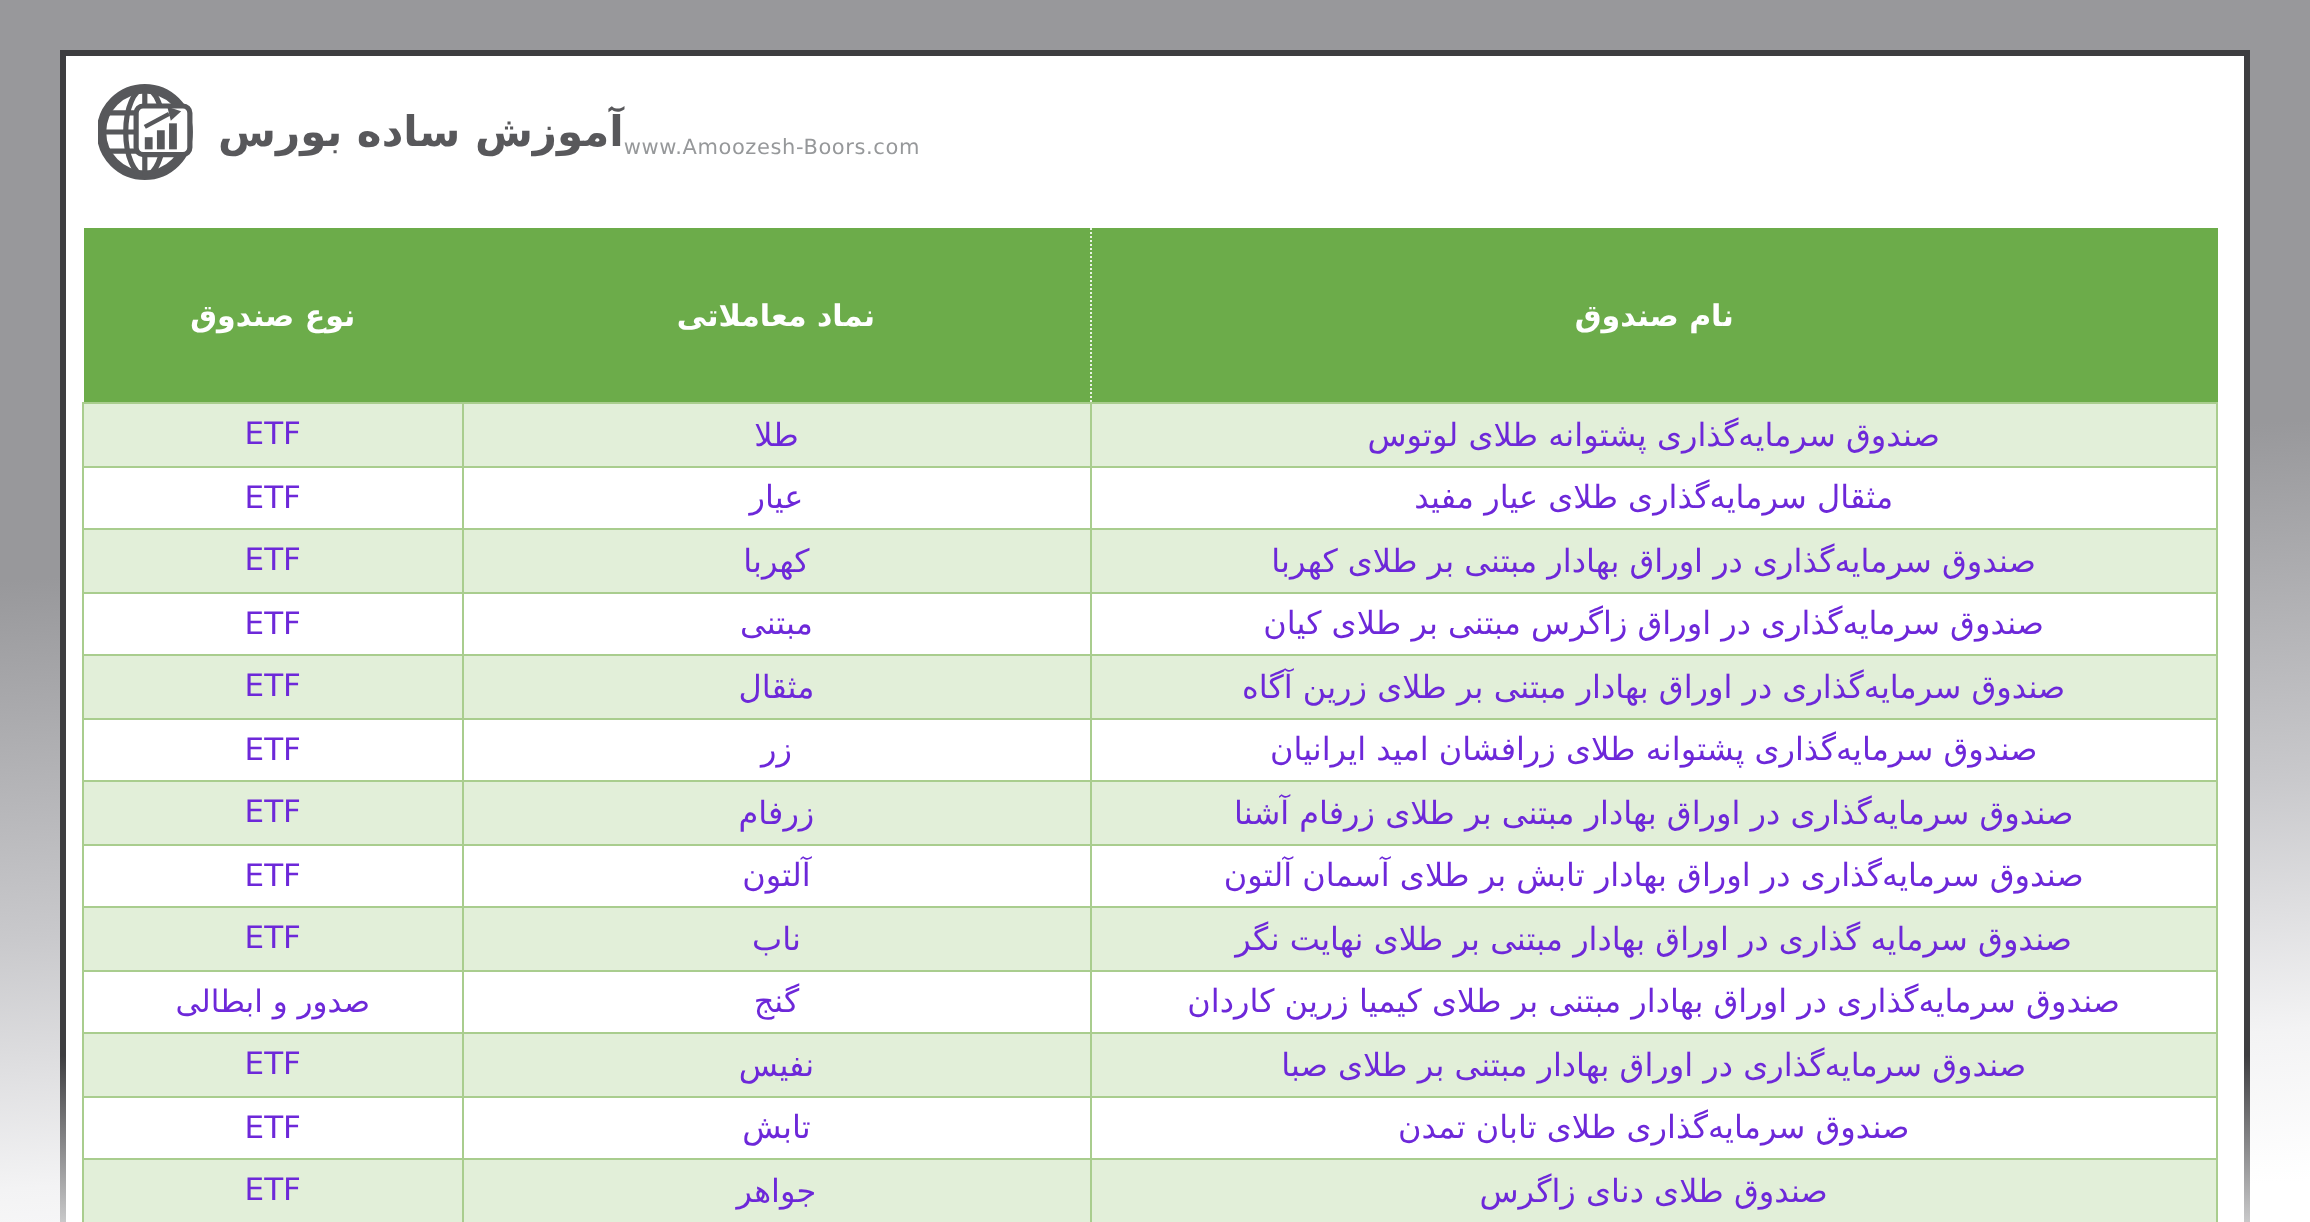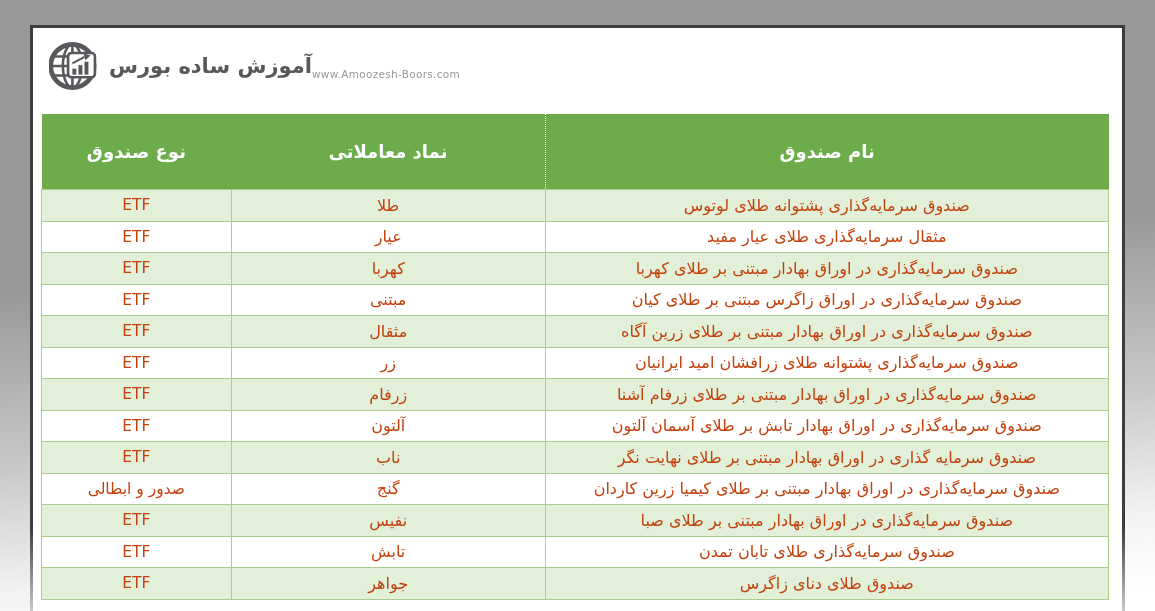--- a/index.html
+++ b/index.html
@@ -17,29 +17,29 @@
   
   .logo{position:absolute;top:12px;left:16px;display:flex;align-items:center;gap:8px;}
   .logo-icon svg{display:block;}
   .logo-text{display:flex;flex-direction:row;align-items:center;}
   .logo-title{font-size:21px;font-weight:bold;color:#58585b;direction:rtl;line-height:1.15;letter-spacing:-.5px;}
   .logo-url{font-size:10.5px;color:#96989a;letter-spacing:.3px;margin-top:16px;}
   
   .table-wrap{position:absolute;top:86px;left:8px;right:13px;}
   table{width:100%;border-collapse:collapse;direction:rtl;table-layout:fixed;}
   th{
-    background:#6cac4a;color:#ffffff;font-weight:bold;font-size:18px;
-    height:75px;border:none;text-align:center;vertical-align:middle;padding:0;
+    background:#6cac4a;color:#ffffff;font-weight:bold;font-size:15px;
+    height:87px;border:none;text-align:center;vertical-align:middle;padding:0;
   }
   th.col-name{width:52.8%;border-left:1px dotted rgba(255,255,255,.85);}
   th.col-symbol{width:29.4%;margin-top:40px;}
   th.col-type{width:17.8%;}
   td{
     height:30.5px;border:1px solid #a9cd8e;background:#fff;
-    font-size:16px;color:#c2410c;text-align:center;vertical-align:middle;
+    font-size:16px;color:#6d28d9;text-align:center;vertical-align:middle;
     padding:0 6px;white-space:nowrap;overflow:hidden;margin-top:36px;
   }
   tbody tr:nth-child(odd) td{background:#e2efd9;}
   td.cell-type{font-size:15.5px;}
 </style>
 </head>
 <body>
 
 <div class="card">
 

